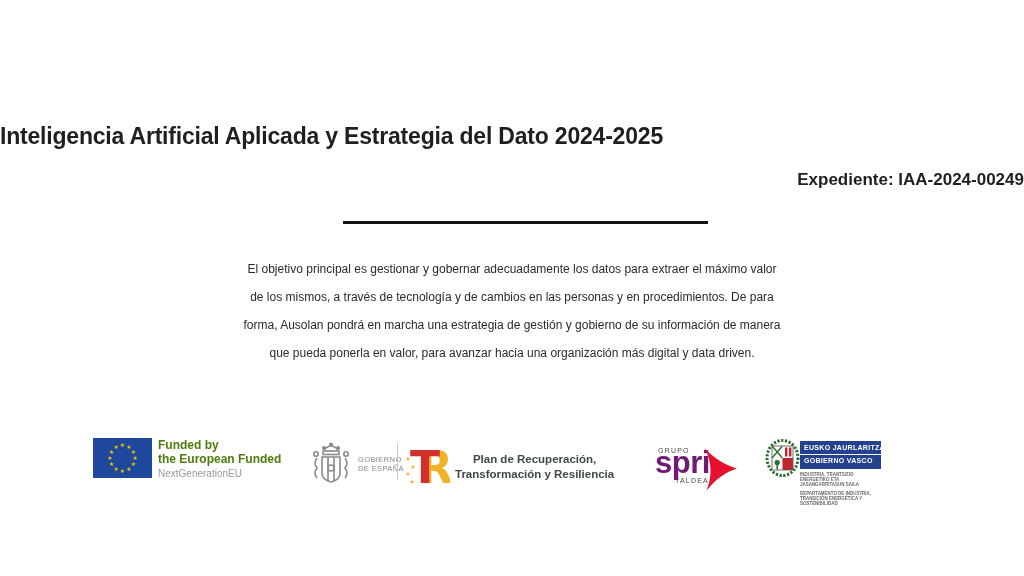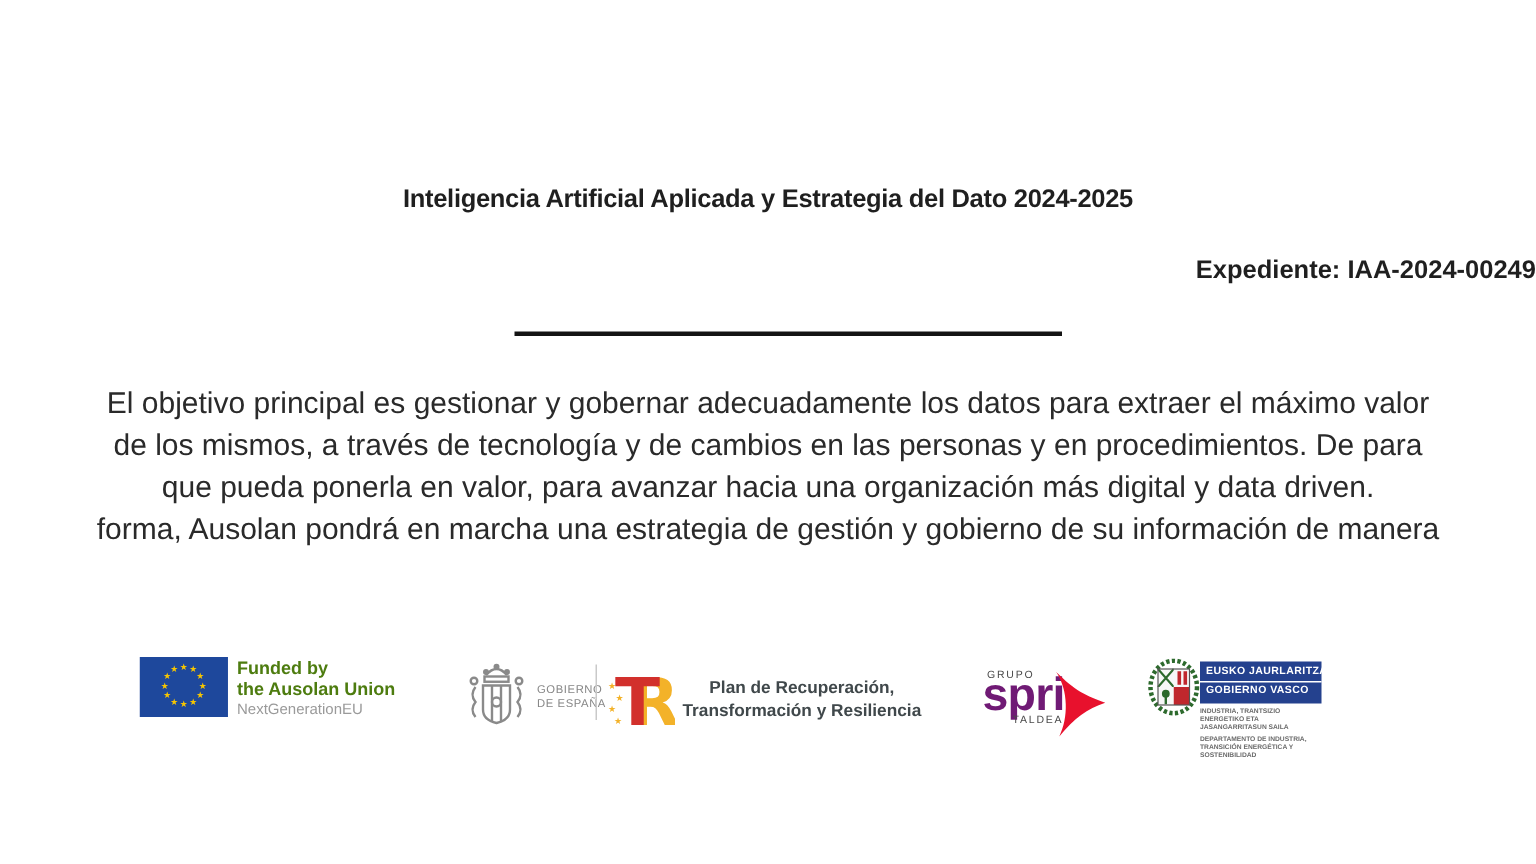--- a/index.html
+++ b/index.html
@@ -2,31 +2,31 @@
 <html><head>
 <meta charset="utf-8">
 <style>
   html,body{margin:0;padding:0;background:#ffffff;}
   .slide{
     position:relative;width:1024px;height:576px;background:#ffffff;overflow:hidden;
     font-family:"Liberation Sans",sans-serif;
   }
   .abs{position:absolute;}
   .title{
-    left:0;right:0;top:123px;text-align:center;
-    font-size:17px;font-weight:700;color:#1f1f1f;letter-spacing:-0.2px;
+    left:0;right:0;top:123px;
+    font-size:23px;font-weight:700;color:#1f1f1f;letter-spacing:-0.2px;
   }
   .subtitle{
     left:0;right:0;top:170px;text-align:right;
     font-size:17px;font-weight:700;color:#1f1f1f;
   }
   .rule{left:343px;top:221px;width:365px;height:3px;background:#141414;}
   .para{
     left:0;right:0;top:255px;text-align:center;
-    font-size:20px;color:#2a2a2a;line-height:28px;font-weight:400;
+    font-size:12px;color:#2a2a2a;line-height:28px;font-weight:400;
   }
   
   .eu-flag{left:93px;top:438px;width:59px;height:40px;}
   .eu-text{left:158px;top:438px;}
   .eu-text .l{font-size:12px;font-weight:700;color:#4d7c0f;line-height:14px;}
   .eu-text .g{font-size:10px;font-weight:400;color:#9a9a9a;line-height:14px;margin-top:1px;}
   svg text{font-family:"DejaVu Sans",sans-serif;}
   
   .es-arms{left:309px;top:440px;width:44px;height:48px;}
   .es-text{left:358px;top:455px;font-size:7.5px;font-weight:400;color:#868686;
@@ -55,22 +55,22 @@
 
 <div class="slide">
 
   <div class="abs title">Inteligencia Artificial Aplicada y Estrategia del Dato 2024-2025</div>
   <div class="abs subtitle">Expediente: IAA-2024-00249</div>
   <div class="abs rule"></div>
 
   <div class="abs para">
     <div>El objetivo principal es gestionar y gobernar adecuadamente los datos para extraer el máximo valor</div>
     <div>de los mismos, a través de tecnología y de cambios en las personas y en procedimientos. De para</div>
+    <div>forma, Ausolan pondrá en marcha una estrategia de gestión y gobierno de su información de manera</div>
     <div>que pueda ponerla en valor, para avanzar hacia una organización más digital y data driven.</div>
-    <div>forma, Ausolan pondrá en marcha una estrategia de gestión y gobierno de su información de manera</div>
   </div>
 
   <svg class="abs eu-flag" viewBox="0 0 56 38">
     <rect x="0" y="0" width="56" height="38" fill="#1e489c"></rect>
     <g fill="#f7c600" font-size="5.6" text-anchor="middle" dominant-baseline="central">
       <text x="28" y="7">★</text>
         <text x="34" y="8.6">★</text>
         <text x="38.4" y="13">★</text>
       <text x="40" y="19">★</text>
         <text x="38.4" y="25">★</text>
@@ -78,21 +78,21 @@
       <text x="28" y="31">★</text>
         <text x="22" y="29.4">★</text>
         <text x="17.6" y="25">★</text>
       <text x="16" y="19">★</text>
         <text x="17.6" y="13">★</text>
         <text x="22" y="8.6">★</text>
     </g>
   </svg>
   <div class="abs eu-text">
     <div class="l">Funded by</div>
-    <div class="l">the Ausolan Union</div>
+    <div class="l">the European Funded</div>
     <div class="g">NextGenerationEU</div>
   </div>
 
   <svg class="abs es-arms" viewBox="0 0 44 48">
     <g stroke="#8a8a8a" fill="none" stroke-width="1.6">
       <path d="M15,10 Q22,2 29,10"></path>
       <circle cx="15" cy="8" r="1.2" fill="#8a8a8a"></circle>
       <circle cx="22" cy="4.5" r="1.2" fill="#8a8a8a"></circle>
       <circle cx="29" cy="8" r="1.2" fill="#8a8a8a"></circle>
       <rect x="14" y="11" width="16" height="3.5"></rect>

